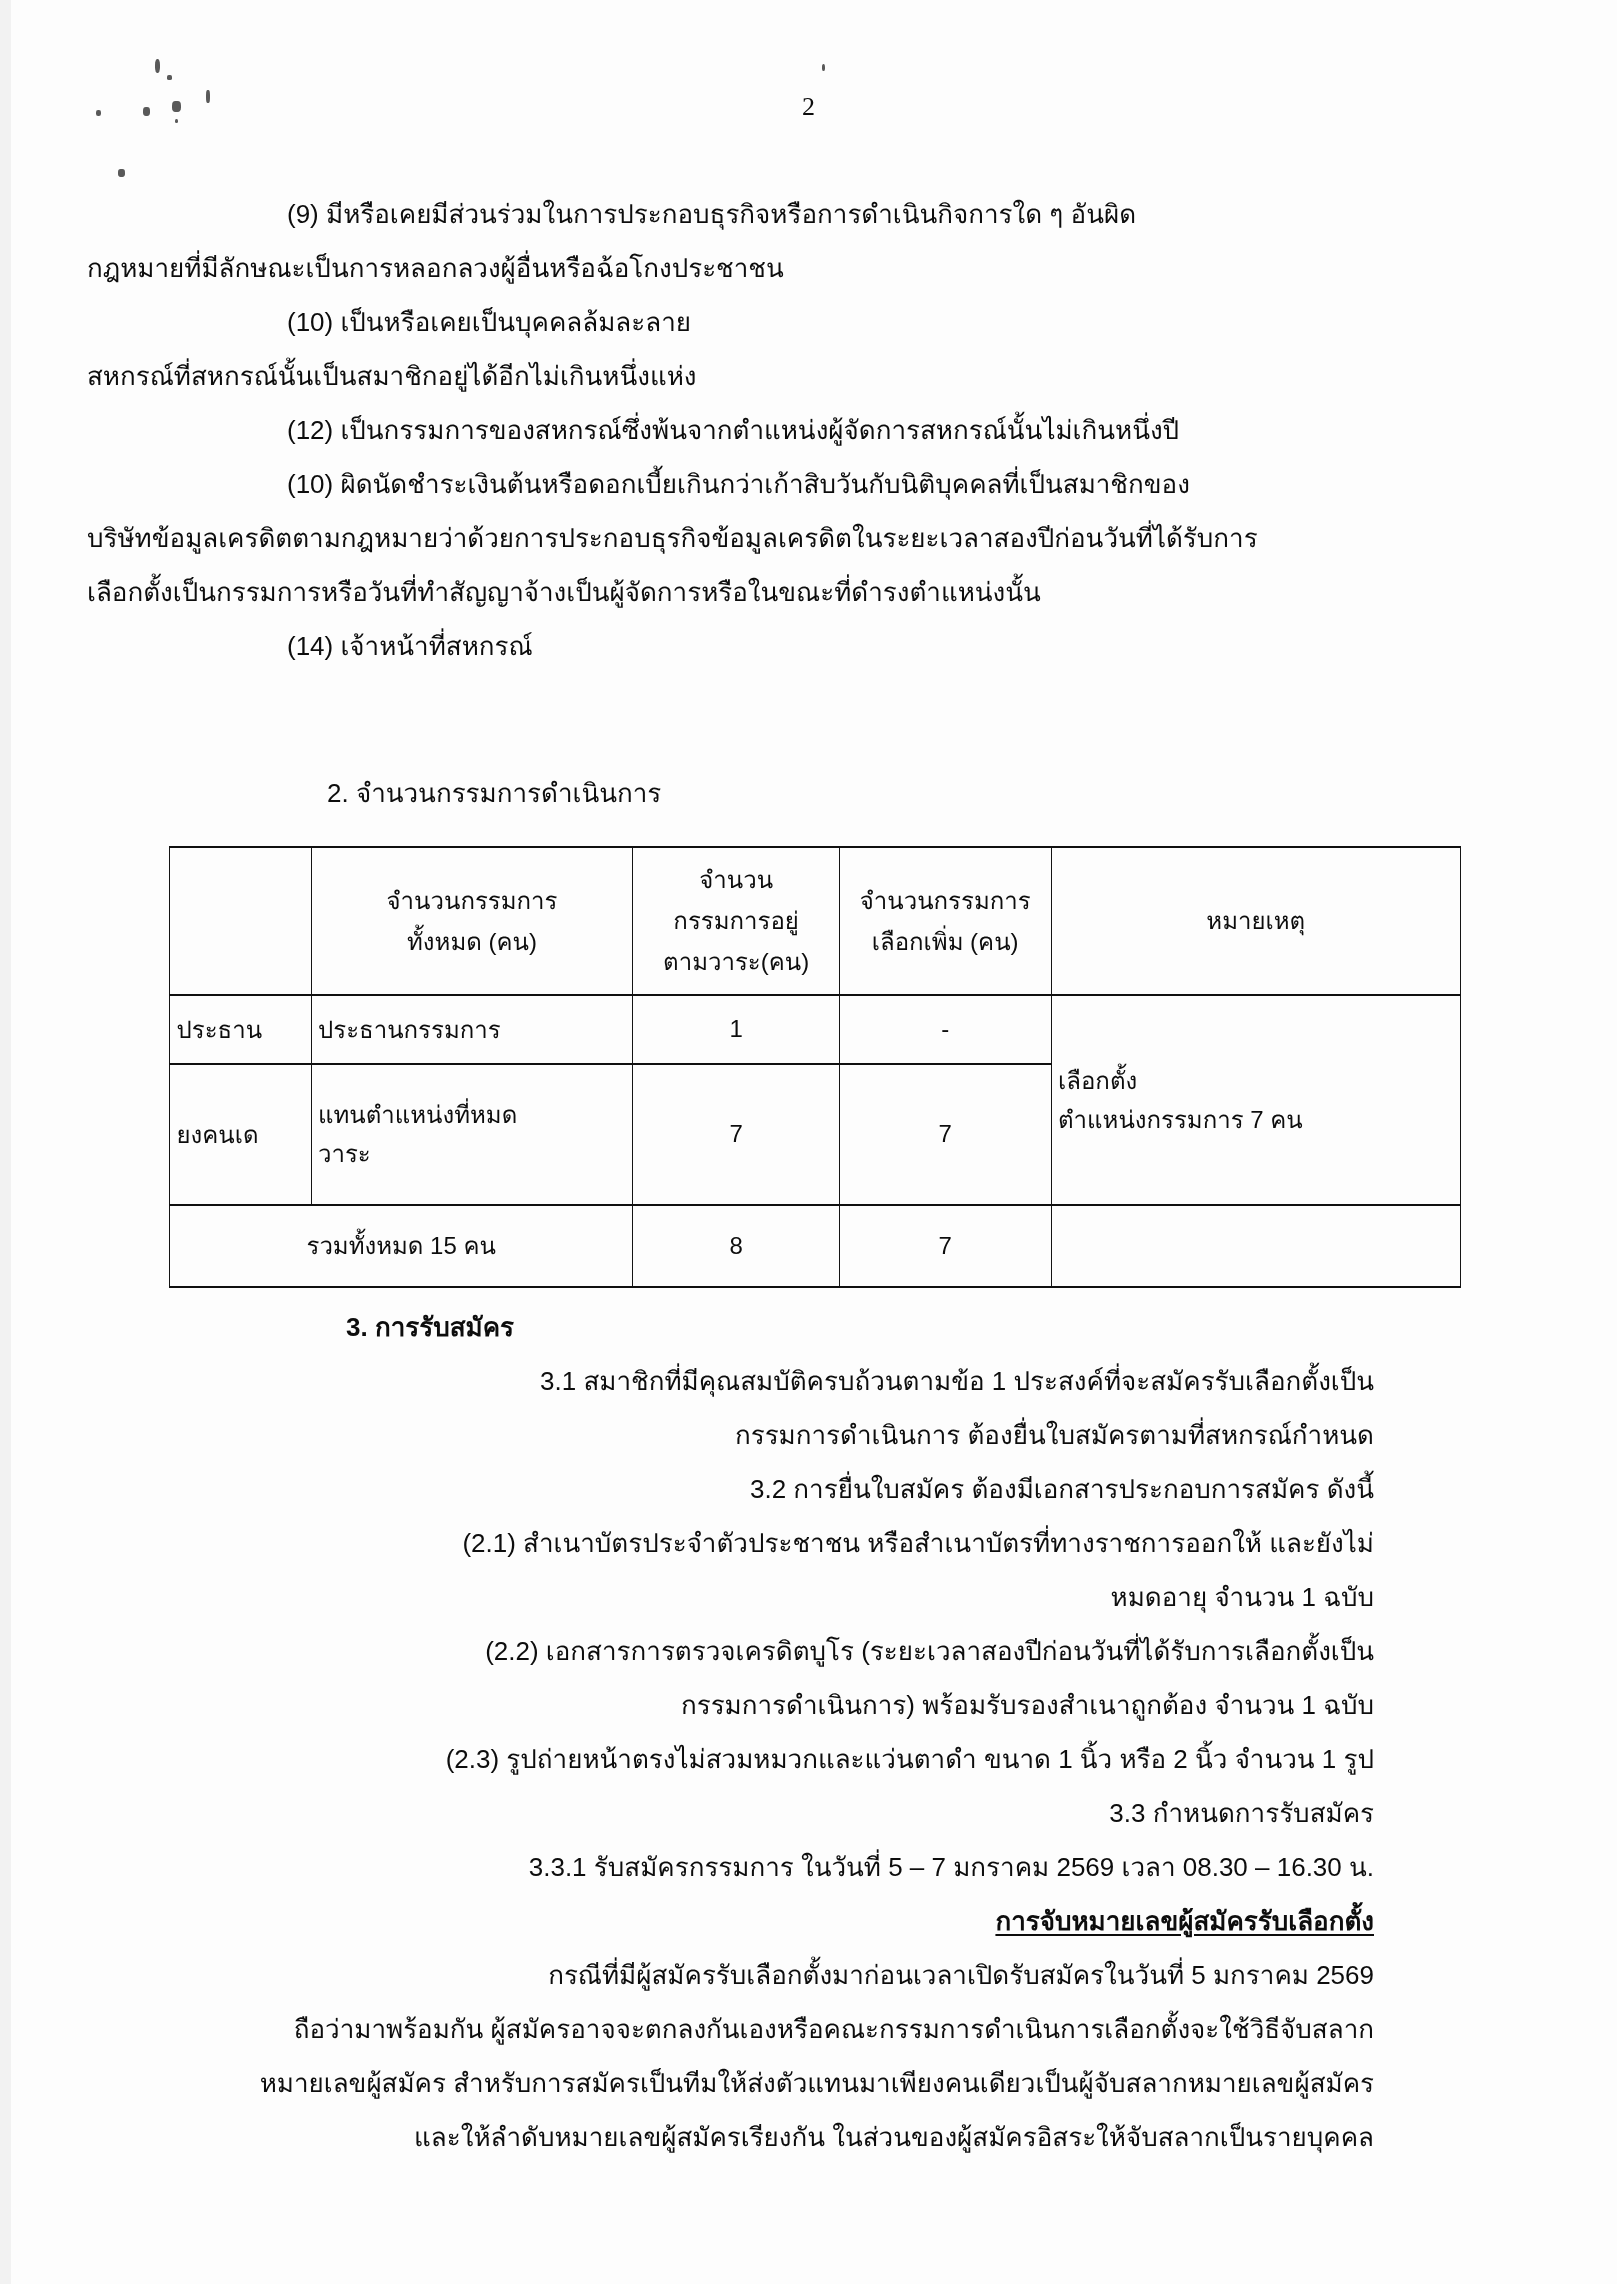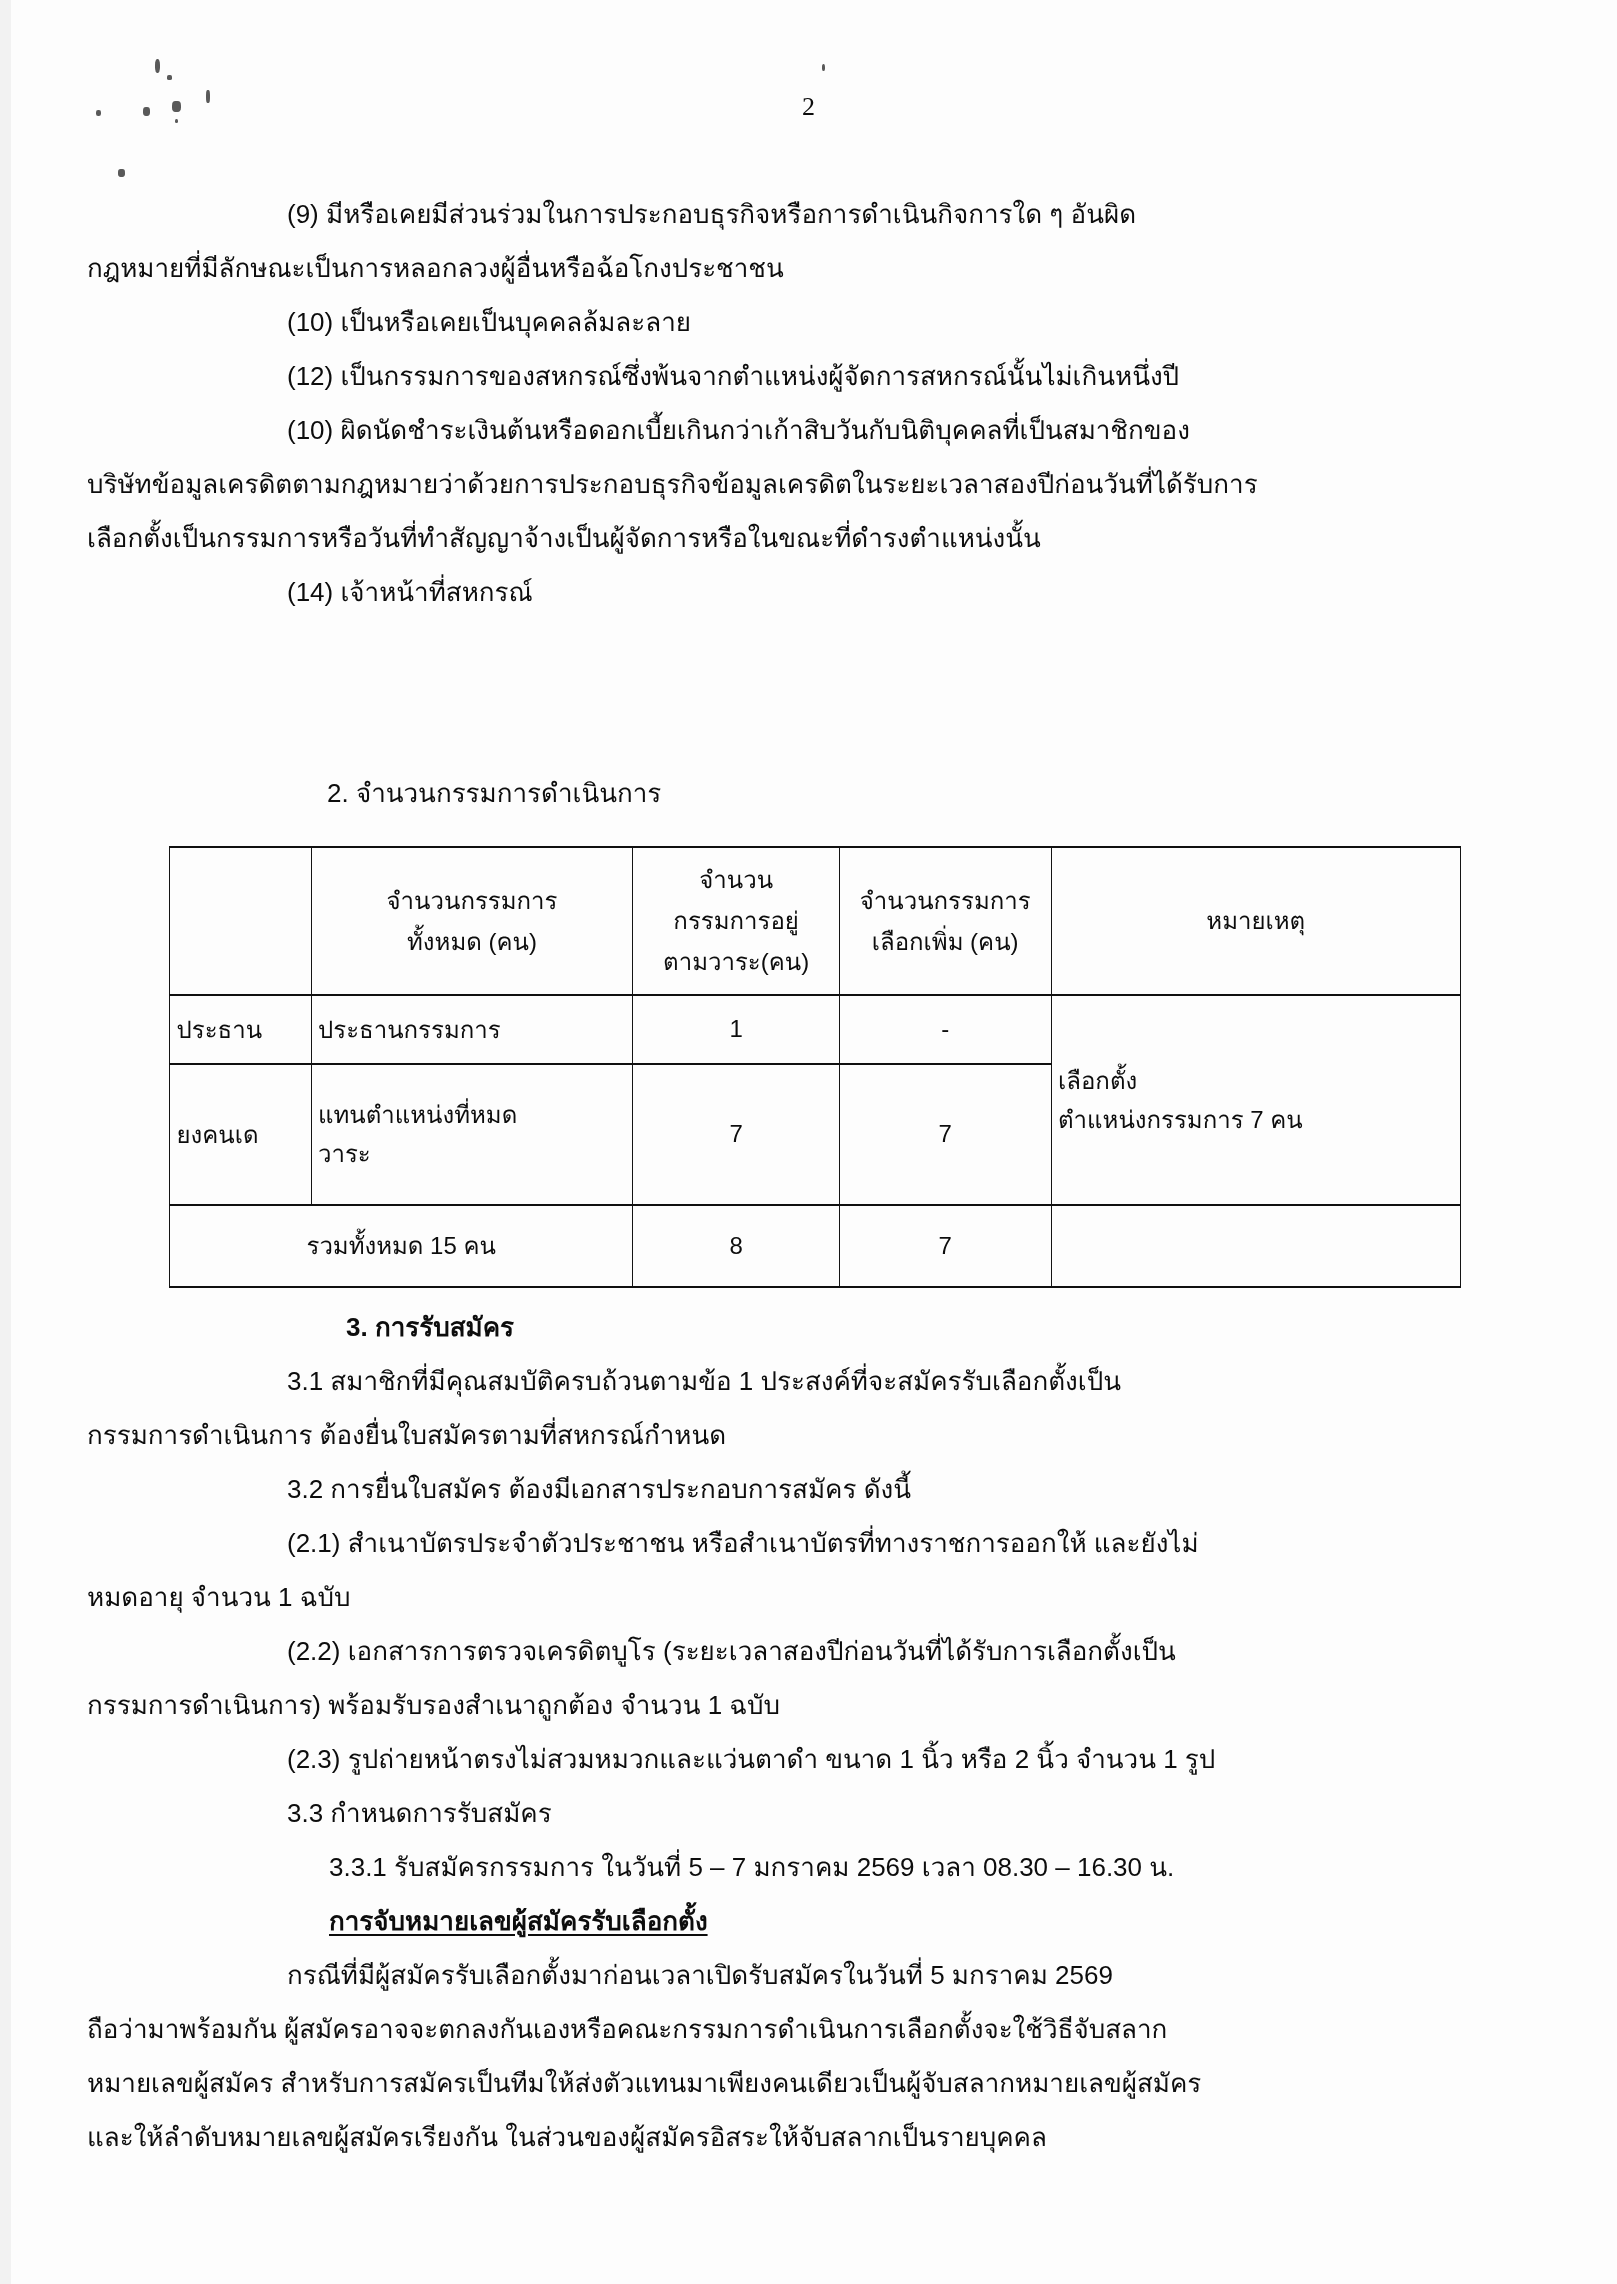--- a/index.html
+++ b/index.html
@@ -119,20 +119,21 @@
   <div class="speck" style="left:175px; top:119px; width:3.3px; height:3.9px;"></div>
   <div class="speck" style="left:118px; top:169px; width:6.5px; height:7.9px;"></div>
   <div class="speck" style="left:822px; top:64px; width:3.3px; height:6.5px;"></div>
 
   <div class="page-number">2</div>
 
   <div class="body-block" style="top:187px;">
     <div class="ln ind-3">(9) มีหรือเคยมีส่วนร่วมในการประกอบธุรกิจหรือการดำเนินกิจการใด ๆ อันผิด</div>
     <div class="ln ind-hang">กฎหมายที่มีลักษณะเป็นการหลอกลวงผู้อื่นหรือฉ้อโกงประชาชน</div>
     <div class="ln ind-3">(10) เป็นหรือเคยเป็นบุคคลล้มละลาย</div>
+    <div class="ln ind-hang">สหกรณ์ที่สหกรณ์นั้นเป็นสมาชิกอยู่ได้อีกไม่เกินหนึ่งแห่ง</div>
     <div class="ln ind-3">(12) เป็นกรรมการของสหกรณ์ซึ่งพ้นจากตำแหน่งผู้จัดการสหกรณ์นั้นไม่เกินหนึ่งปี</div>
     <div class="ln ind-3">(10) ผิดนัดชำระเงินต้นหรือดอกเบี้ยเกินกว่าเก้าสิบวันกับนิติบุคคลที่เป็นสมาชิกของ</div>
     <div class="ln ind-hang">บริษัทข้อมูลเครดิตตามกฎหมายว่าด้วยการประกอบธุรกิจข้อมูลเครดิตในระยะเวลาสองปีก่อนวันที่ได้รับการ</div>
     <div class="ln ind-hang">เลือกตั้งเป็นกรรมการหรือวันที่ทำสัญญาจ้างเป็นผู้จัดการหรือในขณะที่ดำรงตำแหน่งนั้น</div>
     <div class="ln ind-3">(14) เจ้าหน้าที่สหกรณ์</div>
   </div>
 
   <div class="body-block" style="top:766px; left:327px;">
     <div class="ln">2. จำนวนกรรมการดำเนินการ</div>
   </div>
@@ -192,21 +193,21 @@
           <td class="c-left"></td>
         </tr>
       </tbody>
     </table>
   </div>
 
   <div class="body-block" style="top:1300px; left:346px;">
     <div class="ln sec-head">3. การรับสมัคร</div>
   </div>
 
-  <div class="body-block" style="top:1354px;">
+  <div class="body-block" style="top:1354px;text-align:right;">
     <div class="ln ind-3">3.1 สมาชิกที่มีคุณสมบัติครบถ้วนตามข้อ 1 ประสงค์ที่จะสมัครรับเลือกตั้งเป็น</div>
     <div class="ln ind-hang">กรรมการดำเนินการ ต้องยื่นใบสมัครตามที่สหกรณ์กำหนด</div>
     <div class="ln ind-3">3.2 การยื่นใบสมัคร ต้องมีเอกสารประกอบการสมัคร ดังนี้</div>
     <div class="ln ind-3">(2.1) สำเนาบัตรประจำตัวประชาชน หรือสำเนาบัตรที่ทางราชการออกให้ และยังไม่</div>
     <div class="ln ind-hang">หมดอายุ จำนวน 1 ฉบับ</div>
     <div class="ln ind-3">(2.2) เอกสารการตรวจเครดิตบูโร (ระยะเวลาสองปีก่อนวันที่ได้รับการเลือกตั้งเป็น</div>
     <div class="ln ind-hang">กรรมการดำเนินการ) พร้อมรับรองสำเนาถูกต้อง จำนวน 1 ฉบับ</div>
     <div class="ln ind-3">(2.3) รูปถ่ายหน้าตรงไม่สวมหมวกและแว่นตาดำ ขนาด 1 นิ้ว หรือ 2  นิ้ว จำนวน 1 รูป</div>
     <div class="ln ind-3">3.3 กำหนดการรับสมัคร</div>
     <div class="ln" style="padding-left:121px;">3.3.1 รับสมัครกรรมการ ในวันที่ 5 – 7 มกราคม 2569 เวลา 08.30 – 16.30 น.</div>

